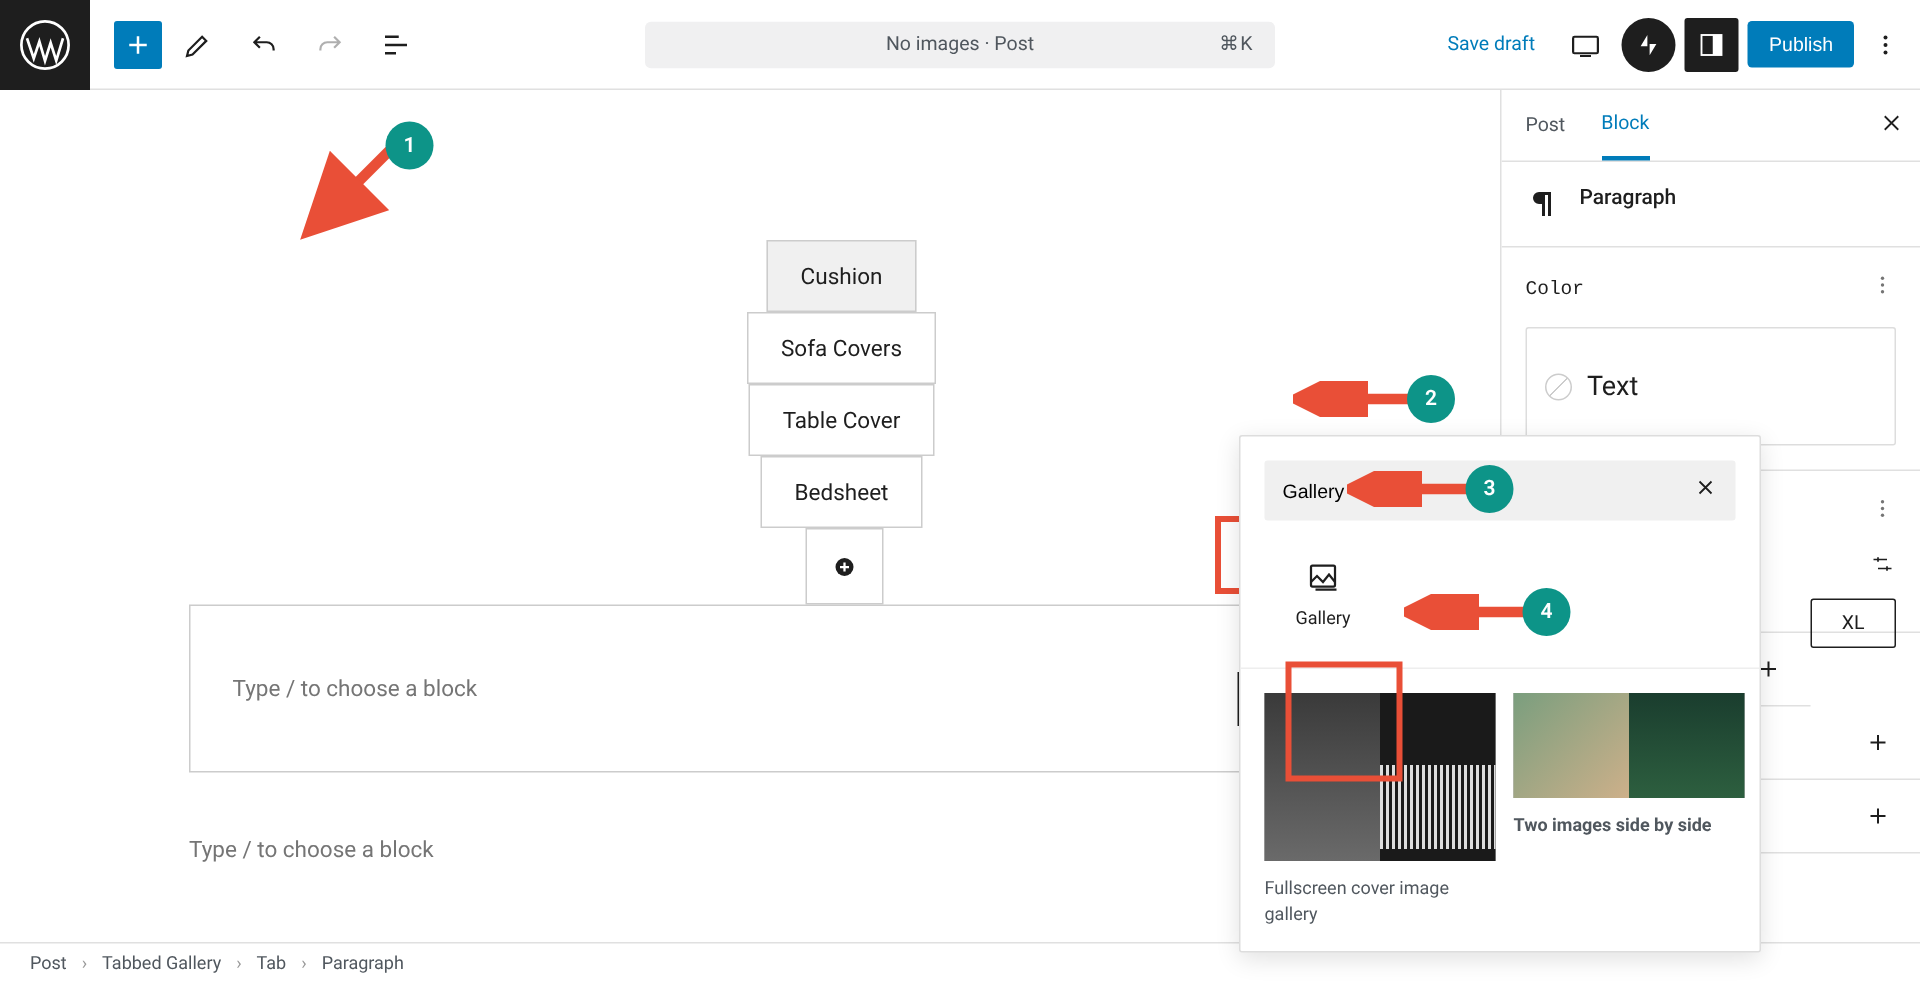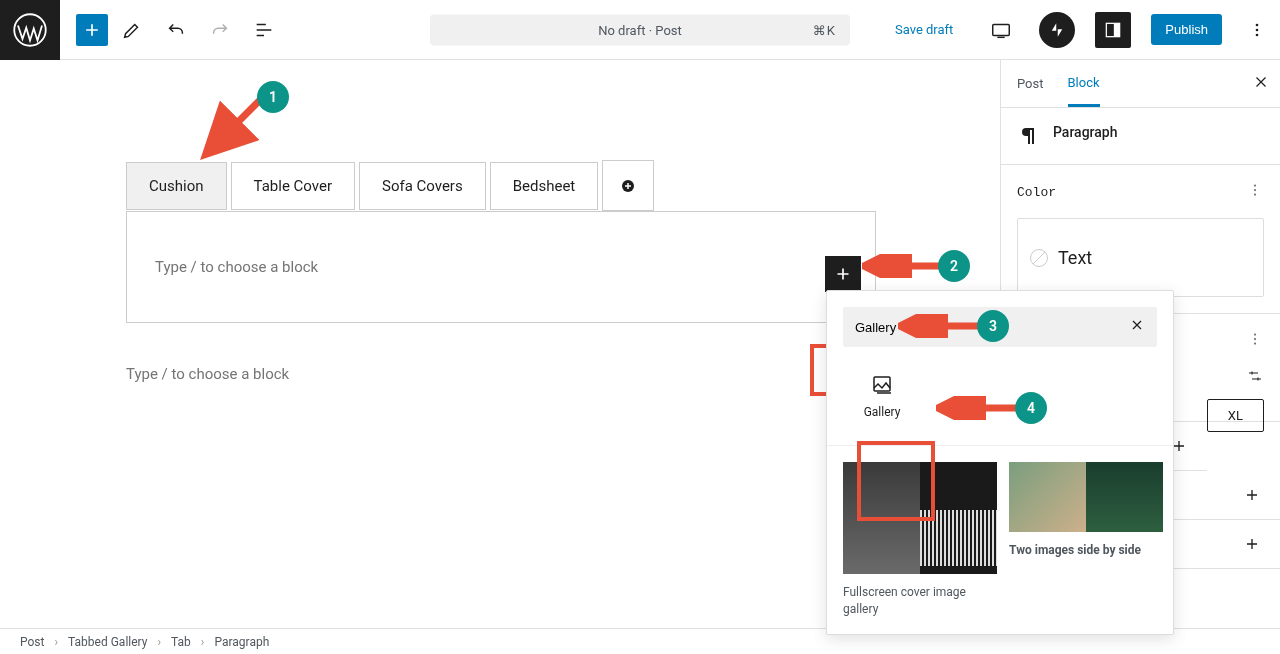--- a/index.html
+++ b/index.html
@@ -8,31 +8,31 @@
 
 .topbar { height: 60px; display: flex; align-items: center; background: #fff; border-bottom: 1px solid #e0e0e0; position: relative; }
 .wp-logo { width: 60px; height: 60px; background: #1e1e1e; display: flex; align-items: center; justify-content: center; }
 .wp-logo svg { width: 36px; height: 36px; }
 .btn-add { width: 32px; height: 32px; background: #007cba; display: flex; align-items: center; justify-content: center; border-radius: 2px; margin-left: 16px; cursor: pointer; }
 .btn-add svg { width: 20px; height: 20px; }
 .tb-icon { width: 40px; height: 40px; display: flex; align-items: center; justify-content: center; cursor: pointer; color: #1e1e1e; margin-left: 4px; }
 .tb-icon svg { width: 22px; height: 22px; }
 .doc-title { position: absolute; left: 50%; top: 50%; transform: translate(-50%,-50%); background: #f0f0f1; border-radius: 4px; padding: 8px 24px; min-width: 420px; display: flex; justify-content: center; align-items: center; font-size: 13px; color: #50575e; }
 .doc-title .kbd { position: absolute; right: 14px; letter-spacing: 1px; }
-.tb-right { position: absolute; right: 8px; display: flex; align-items: center; gap: 20px; }
+.tb-right { position: absolute; right: 8px; display: flex; align-items: center; gap: 6px; }
 .save-draft { color: #007cba; font-size: 13px; cursor: pointer; padding: 6px 10px; }
 .icon-sq { width: 36px; height: 36px; display: flex; align-items: center; justify-content: center; cursor: pointer; border-radius: 2px; }
 .icon-sq.dark { background: #1e1e1e; color: #fff; }
 .icon-sq.brand { background: #1e1e1e; color: #fff; border-radius: 50%; }
 .publish-btn { background: #007cba; color: #fff; font-size: 13px; border: none; padding: 8px 14px; border-radius: 3px; cursor: pointer; }
 .more-btn { width: 30px; display: flex; align-items: center; justify-content: center; cursor: pointer; }
 
 
 .workspace { position: absolute; top: 60px; bottom: 26px; left: 0; right: 280px; background: #fff; padding-top: 100px; padding-left: 126px; }
-.tabs-row { display: flex; align-items: center; }
+.tabs-row { display: flex; align-items: center; flex-direction: column; }
 .tab { border: 1px solid #ccc; background: #fff; padding: 14px 22px; font-size: 15px; cursor: pointer; margin-right: 4px; }
 .tab.active { background: #f0f0f0; }
 .tab-plus { width: 52px; height: 51px; border: 1px solid #ccc; display: flex; align-items: center; justify-content: center; cursor: pointer; }
 .tab-plus svg { width: 18px; height: 18px; }
 .content-box { border: 1px solid #ccc; border-top: 1px solid #ccc; width: 750px; padding: 46px 28px; position: relative; }
 .placeholder { color: #757575; font-size: 15px; }
 .add-block-btn { position: absolute; right: 14px; top: 44px; width: 36px; height: 36px; background: #1e1e1e; display: flex; align-items: center; justify-content: center; cursor: pointer; }
 .add-block-btn svg { width: 22px; height: 22px; }
 .add-block-outline { position: absolute; left: 810px; top: 344px; width: 52px; height: 52px; border: 4px solid #e94f37; }
 .secondary-placeholder { margin-top: 42px; color: #757575; font-size: 15px; padding-left: 0; }
@@ -118,21 +118,21 @@
     <svg viewBox="0 0 24 24">
         <path d="M15 14l4-4-4-4M19 10h-9a5 5 0 00-5 5v1" stroke="currentColor" stroke-width="1.6" fill="none"></path>
       </svg>
   </div>
   <div class="tb-icon">
     <svg viewBox="0 0 24 24">
         <path d="M4 6h10M4 12h16M4 18h8" stroke="currentColor" stroke-width="1.8"></path>
       </svg>
   </div>
   <div class="doc-title">
-    <span>No draft · Post</span>
+    <span>No images · Post</span>
     <span class="kbd">⌘K</span>
   </div>
   <div class="tb-right">
     <span class="save-draft">Save draft</span>
     <div class="icon-sq">
       <svg viewBox="0 0 24 24" width="22" height="22">
           <rect x="3" y="6" width="18" height="12" rx="1" stroke="#1e1e1e" stroke-width="1.6" fill="none"></rect>
           <path d="M8 20h8" stroke="#1e1e1e" stroke-width="1.6"></path>
         </svg>
     </div>
@@ -154,22 +154,22 @@
           <circle cx="12" cy="12" r="1.6" fill="#1e1e1e"></circle>
           <circle cx="12" cy="18" r="1.6" fill="#1e1e1e"></circle>
         </svg>
     </div>
   </div>
 </div>
 
 <div class="workspace">
   <div class="tabs-row">
     <div class="tab active">Cushion</div>
+    <div class="tab">Sofa Covers</div>
     <div class="tab">Table Cover</div>
-    <div class="tab">Sofa Covers</div>
     <div class="tab">Bedsheet</div>
     <div class="tab-plus">
       <svg viewBox="0 0 24 24">
           <circle cx="12" cy="12" r="8" fill="#1e1e1e"></circle>
           <path d="M12 8v8M8 12h8" stroke="#fff" stroke-width="2"></path>
         </svg>
     </div>
   </div>
   <div class="content-box">
     <div class="placeholder">Type / to choose a block</div>

